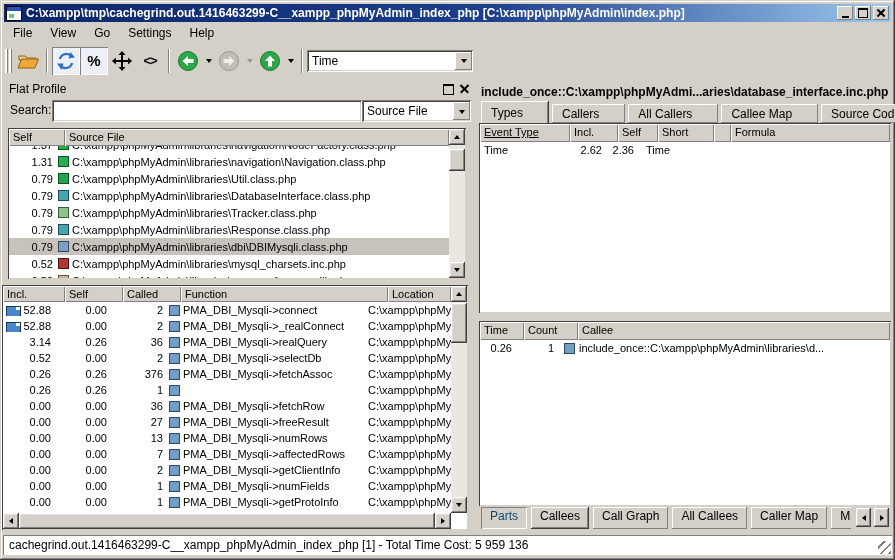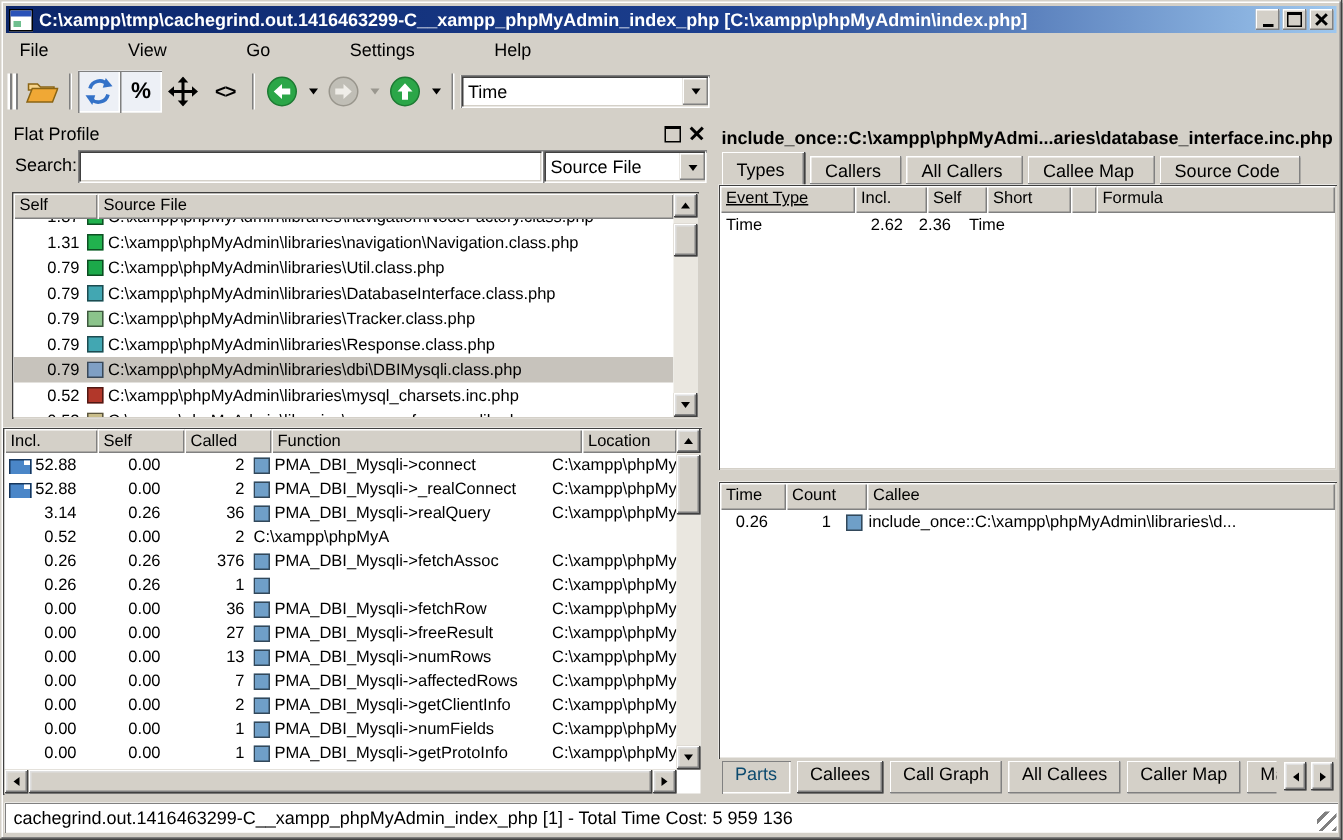--- a/index.html
+++ b/index.html
@@ -22,21 +22,21 @@
   .app-icon::before{content:"";position:absolute;left:0;top:0;right:0;height:4px;background:#2a52b8;}
   .app-icon::after{content:"";position:absolute;left:2px;bottom:2px;width:5px;height:4px;background:#6fbf8f;}
   .tb-btn{width:16px;height:14px;margin-left:2px;display:flex;align-items:center;justify-content:center;flex:none;}
   .glyph-min{width:7px;height:2px;background:#000;margin-top:7px;}
   .glyph-max{width:8px;height:7px;border:1px solid #000;border-top-width:2px;}
   .glyph-x{position:relative;width:8px;height:8px;}
   .glyph-x::before,.glyph-x::after{content:"";position:absolute;left:-1px;top:3px;width:10px;height:2px;background:#000;}
   .glyph-x::before{transform:rotate(45deg);} .glyph-x::after{transform:rotate(-45deg);}
 
   
-  .menubar{position:absolute;left:4px;top:23px;right:20px;height:20px;display:flex;align-items:center;gap:35px;}
+  .menubar{position:absolute;left:4px;top:23px;right:20px;height:20px;display:flex;align-items:center;}
   .menu-item{padding:2px 9px;}
 
   
   .toolbar{position:absolute;left:4px;top:44px;right:4px;height:33px;display:flex;align-items:center;}
   .tgrip{width:7px;height:24px;margin:0 2px 0 1px;
     background:linear-gradient(90deg,#fff 0 2px,#808080 2px 3px,#d4d0c8 3px 4px,#fff 4px 6px,#808080 6px 7px);}
   .tsep{width:0;height:24px;margin:0 4px;border-left:1px solid #808080;border-right:1px solid #fff;}
   .tbtn{width:28px;height:28px;display:flex;align-items:center;justify-content:center;flex:none;}
   .tbtn.checked{background:#edf0f6;box-shadow:inset 1px 1px 0 #808080,inset -1px -1px 0 #fff;}
   .tlabel{font-weight:bold;font-size:15px;}
@@ -111,21 +111,21 @@
   .inclbar::after{content:"";position:absolute;right:0;top:0;width:4px;height:3px;background:#fff;}
   .hscroll{position:absolute;left:1px;right:17px;bottom:1px;height:16px;background:#eae7e0;}
   .hbtn{position:absolute;top:0;width:16px;height:16px;display:flex;align-items:center;justify-content:center;
     box-shadow:inset -1px -1px 0 #404040,inset 1px 1px 0 #ffffff,inset -2px -2px 0 #808080,inset 2px 2px 0 #dfdfdf;background:#d4d0c8;}
   .hthumb{position:absolute;top:0;height:16px;background:#d4d0c8;
     box-shadow:inset -1px -1px 0 #404040,inset 1px 1px 0 #ffffff,inset -2px -2px 0 #808080,inset 2px 2px 0 #dfdfdf;}
 
   
   .detail-header{position:absolute;left:481px;top:85px;width:408px;font-weight:bold;font-size:12px;white-space:nowrap;overflow:hidden;}
   .tabs{position:absolute;left:481px;top:102px;height:21px;display:flex;gap:3px;align-items:flex-end;}
-  .tab{height:18px;padding:1px 14px 0 10px;display:flex;align-items:center;font-size:12px;
+  .tab{height:18px;padding:1px 26px 0 10px;display:flex;align-items:center;font-size:12px;
     box-shadow:inset -1px -1px 0 #808080,inset 1px 1px 0 #fff;background:#d4d0c8;white-space:nowrap;}
   .tab.active{height:21px;box-shadow:inset -1px 0 0 #404040,inset 1px 1px 0 #fff,inset -2px 0 0 #808080;}
 
   .ttable{position:absolute;left:479px;top:123px;width:412px;height:190px;background:#fff;
     box-shadow:inset 1px 1px 0 #404040,inset -1px -1px 0 #d4d0c8;}
   .ttable .headrow{position:absolute;left:1px;top:1px;right:1px;height:18px;display:flex;}
   .th-event{width:82px;text-decoration:underline;} .th-incl{width:40px;} .th-self{width:32px;} .th-short{width:48px;} .th-gap{width:9px;} .th-formula{flex:1;}
   .trow{position:absolute;left:1px;top:19px;right:1px;height:16px;display:flex;align-items:center;font-size:11px;}
   .tc{flex:none;overflow:hidden;white-space:nowrap;}
   .tc-event{width:82px;padding-left:4px;} .tc-incl{width:36px;text-align:right;} .tc-self{width:32px;text-align:right;}
@@ -418,20 +418,24 @@
           <div class="gc gc-loc">C:\xampp\phpMyA</div>
         </div>
 
         <div class="grow">
           <div class="gc num gc-incl">
             
             <span>0.52</span>
           </div>
           <div class="gc num gc-self">0.00</div>
           <div class="gc num gc-called">2</div>
+          <div class="gc gc-func">
+            <span class="sq blue"></span>
+            <span>PMA_DBI_Mysqli-&gt;selectDb</span>
+          </div>
           <div class="gc gc-loc">C:\xampp\phpMyA</div>
         </div>
 
         <div class="grow">
           <div class="gc num gc-incl">
             
             <span>0.26</span>
           </div>
           <div class="gc num gc-self">0.26</div>
           <div class="gc num gc-called">376</div>

